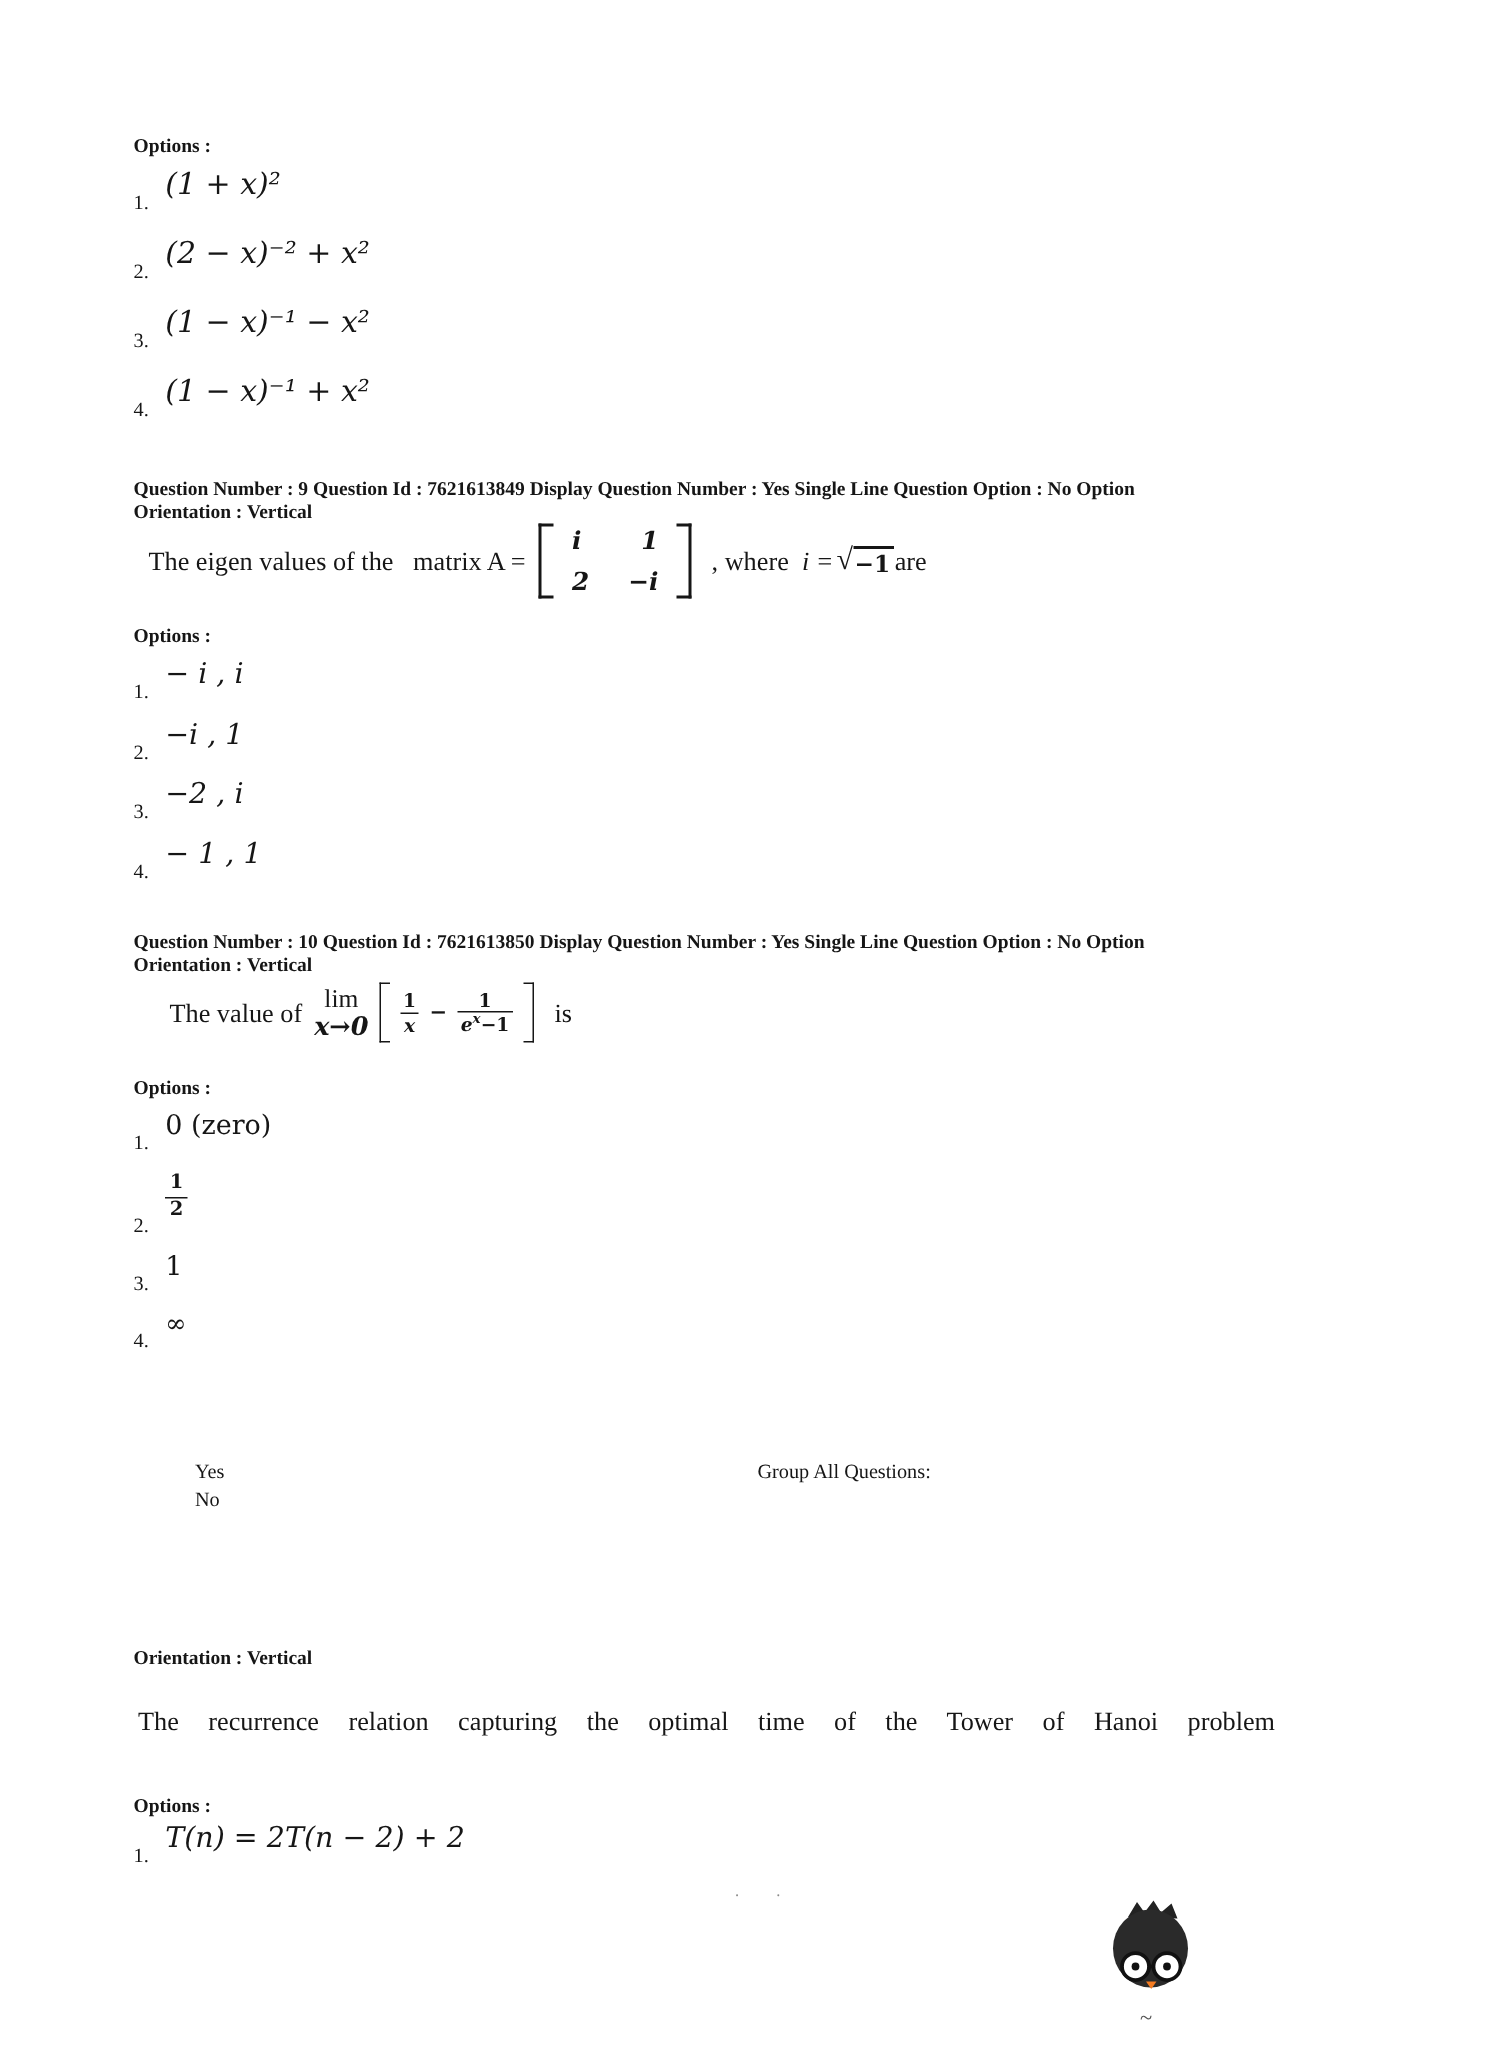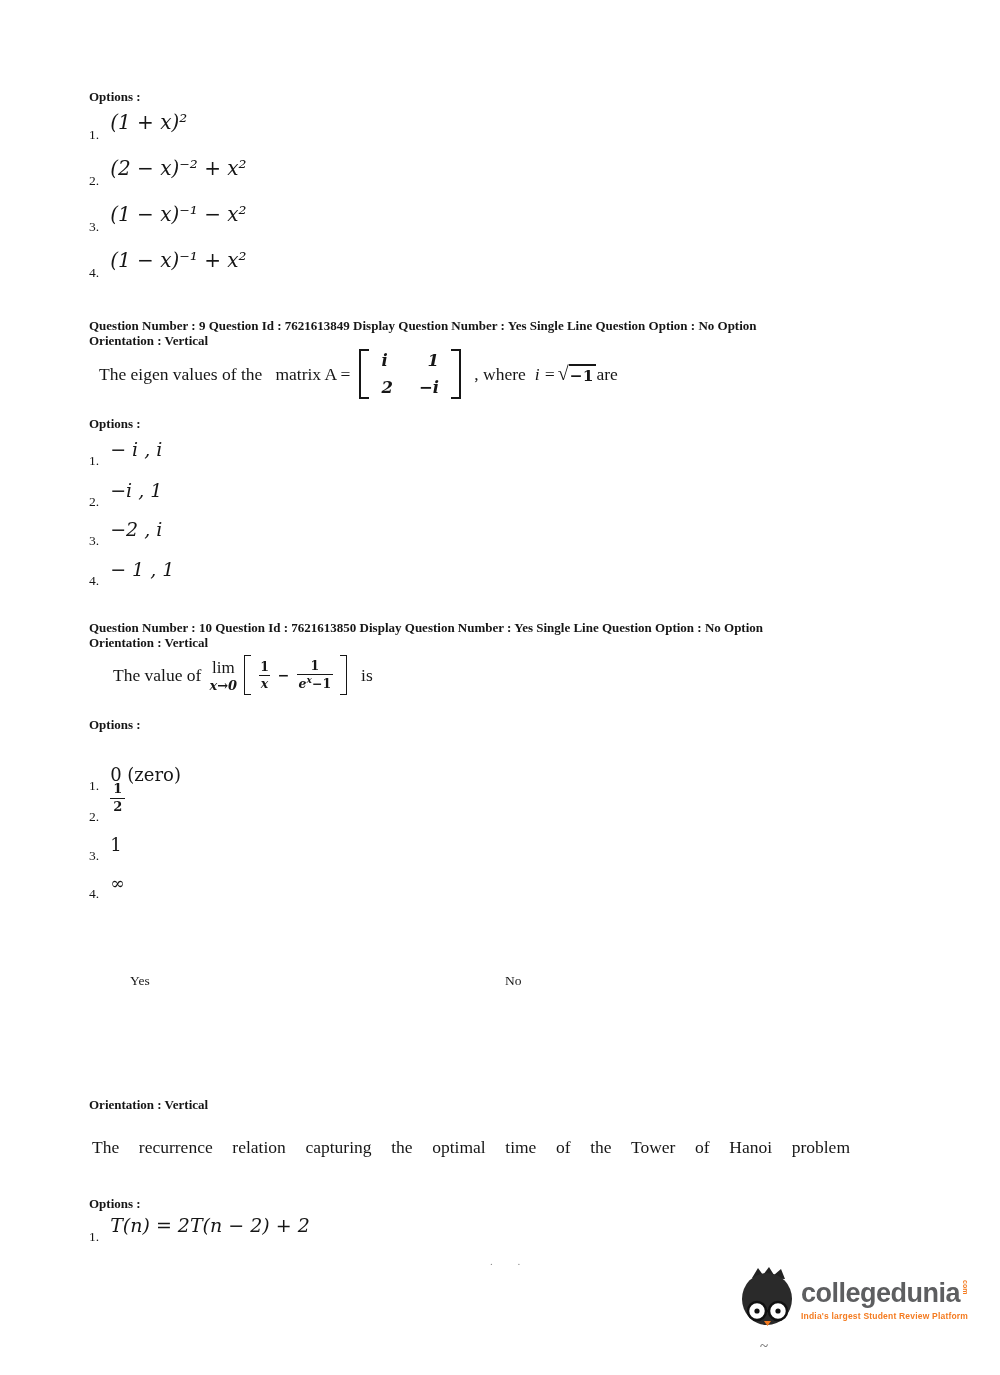--- a/index.html
+++ b/index.html
@@ -23,21 +23,21 @@
   .mcells{display:flex;flex-direction:column;justify-content:space-between;padding:2px 12px;
           font-family:"DejaVu Serif",serif;font-style:italic;font-size:16.5px;font-weight:bold;}
   .mrow{display:flex;justify-content:space-between;gap:26px;}
   
   .sqrt{display:inline-flex;align-items:flex-start;margin-left:2px;}
   .radsign{font-size:20px;line-height:1;}
   .radicand{border-top:2px solid #161616;font-size:15.5px;line-height:1.2;margin-top:1px;padding:1px 3px 0 1px;font-weight:bold;font-family:"DejaVu Serif",serif;}
   
   .lim{display:inline-flex;flex-direction:column;align-items:center;line-height:1;margin:0 3px 0 8px;}
   .limword{font-size:17px;}
-  .limsub{font-size:13px;font-weight:bold;font-family:"DejaVu Serif",serif;font-style:italic;margin-top:3px;}
+  .limsub{font-size:17px;font-weight:bold;font-family:"DejaVu Serif",serif;font-style:italic;margin-top:3px;}
   .ebrk{display:inline-flex;align-items:stretch;height:40px;margin:0 4px;}
   .ebrk .brk{border-width:1.8px;width:6px;}
   .einner{display:flex;align-items:center;gap:7px;padding:0 7px;}
   .frac{display:inline-flex;flex-direction:column;align-items:center;font-family:"DejaVu Serif",serif;
         font-size:12.5px;font-weight:bold;line-height:1.25;}
   .frac .den{border-top:1.5px solid #161616;padding:0 2px;}
   .frac .num{padding:0 2px;}
   .frac sup{font-size:9px;font-style:italic;}
   .minus{font-weight:bold;font-family:"DejaVu Serif",serif;font-size:14px;}
   .sfrac{display:inline-flex;flex-direction:column;align-items:center;font-family:"DejaVu Serif",serif;
@@ -158,40 +158,41 @@
       </span>
       <span class="brk r"></span>
     </span>
     <span style="margin-left:10px;">is</span>
   </div>
 
   <div class="opts-label" style="left:89px;top:717px;">Options :</div>
 
   <div class="orow" style="left:89px;top:740px;">
     <span class="onum">1.</span>
-    <span class="math math-up" style="font-size:18px;margin-top:24px;">0 (zero)</span>
+    <span class="math math-up" style="font-size:18px;">0 (zero)</span>
   </div>
   <div class="orow" style="left:89px;top:781px;">
     <span class="onum">2.</span>
     <span class="sfrac">
       <span>1</span>
       <span class="den">2</span>
     </span>
   </div>
   <div class="orow" style="left:89px;top:834px;">
     <span class="onum">3.</span>
     <span class="math math-up" style="font-size:18px;">1</span>
   </div>
   <div class="orow" style="left:89px;top:873px;">
     <span class="onum">4.</span>
     <span class="math math-up" style="font-size:17px;">∞</span>
   </div>
 
   <div class="panel">
     <span>Yes</span>
+    <span>Group All Questions:</span>
     <span>No</span>
   </div>
 
   <div class="qheader" style="top:1097px;">
     <div>Orientation : Vertical</div>
   </div>
 
   <div class="q11text">
     <div class="l1">The recurrence relation capturing the optimal time of the Tower of Hanoi problem</div>
   </div>
@@ -209,24 +210,17 @@
     <svg width="54" height="62" viewBox="0 0 54 62">
       <path d="M12 12 L18 2 L23 9 L29 1 L34 9 L41 3 L45 13 Z" fill="#222222"></path>
       <ellipse cx="27" cy="33" rx="25" ry="26" fill="#2a2a2a"></ellipse>
       <circle cx="17" cy="45" r="9" fill="#ffffff" stroke="#111111" stroke-width="2.5"></circle>
       <circle cx="38" cy="45" r="9" fill="#ffffff" stroke="#111111" stroke-width="2.5"></circle>
       <line x1="26" y1="45" x2="29" y2="45" stroke="#111111" stroke-width="2.5"></line>
       <circle cx="17" cy="45" r="2.6" fill="#111111"></circle>
       <circle cx="38" cy="45" r="2.6" fill="#111111"></circle>
       <polygon points="24,55 31,55 27.5,60" fill="#f47b20"></polygon>
     </svg>
-    <span class="logo-txt">
-      <span class="brandrow">
-        <span class="brand">collegedunia</span>
-        <span class="brand-com">com</span>
-      </span>
-      <span class="tagline">India's largest Student Review Platform</span>
-    </span>
   </div>
 
   <div class="tilde">~</div>
 
 </div>
 
 </body></html>

